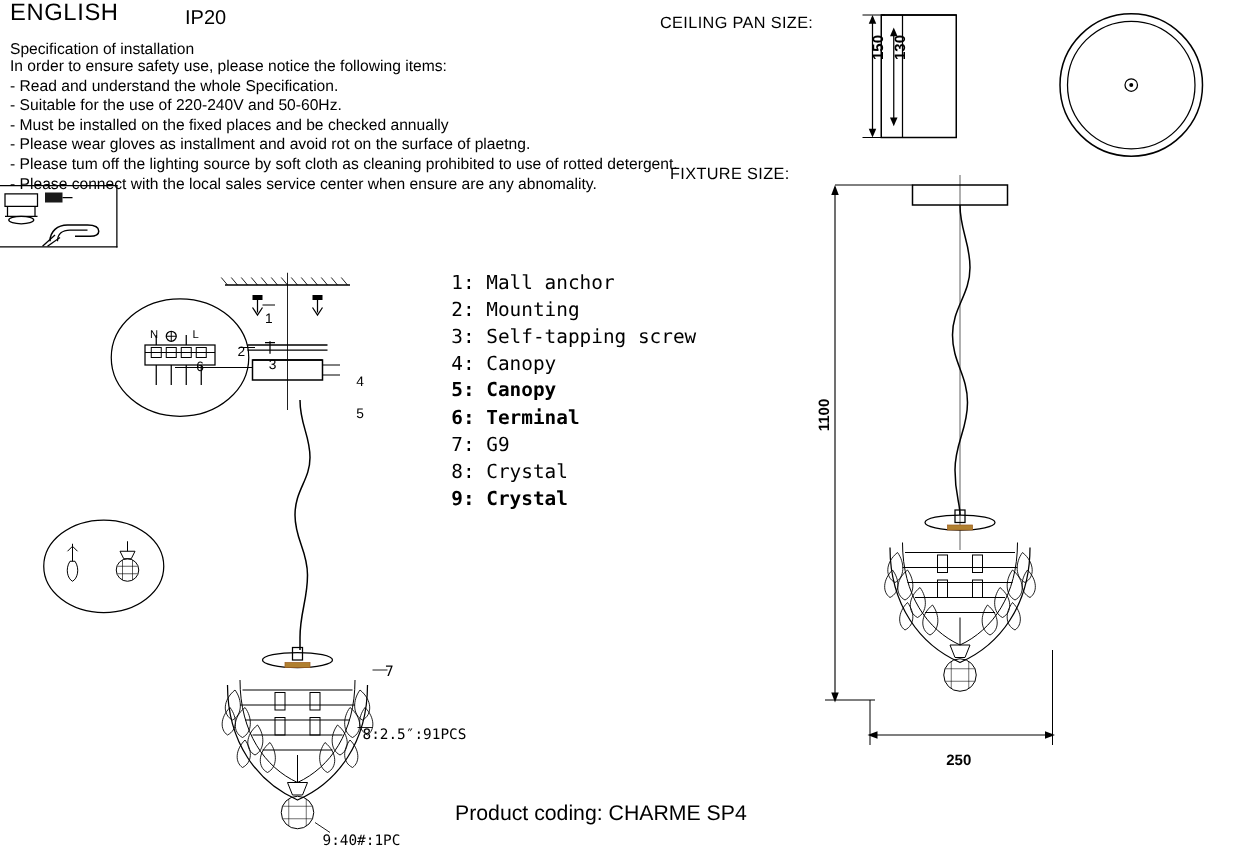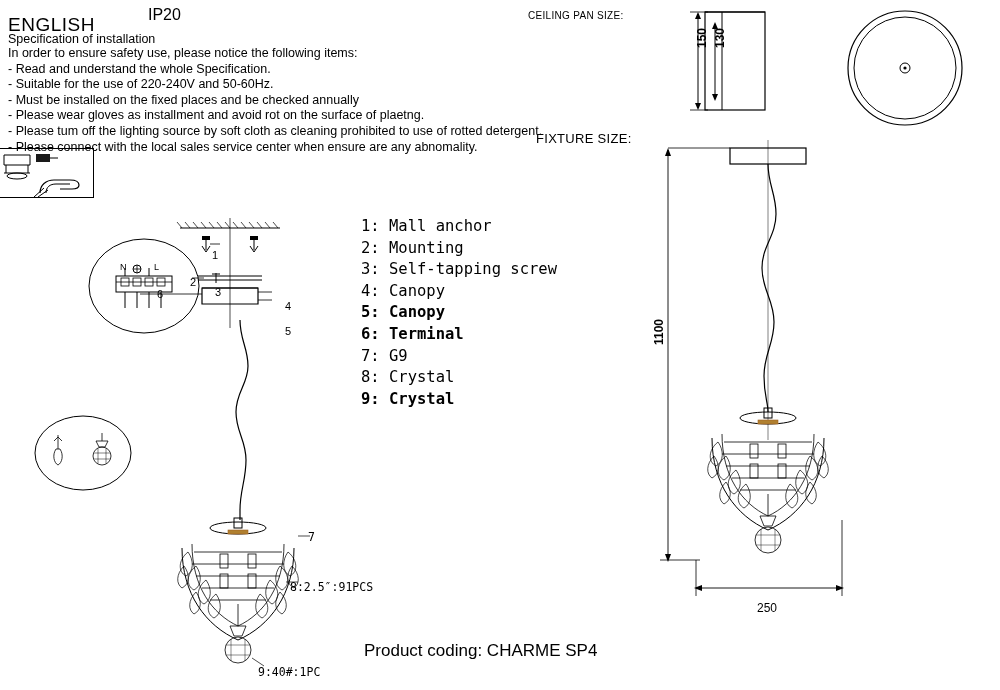--- a/index.html
+++ b/index.html
@@ -14,21 +14,21 @@
     background: #ffffff;
     font-family: "Liberation Sans", sans-serif;
     color: #000000;
     overflow: hidden;
   }
   .abs { position: absolute; }
   .mono { font-family: "DejaVu Sans Mono", monospace; margin-left: 43px; }
 
   
   #lang-label {
-    left: 8px; top: 14px;
+    left: 8px; top: 0;
     font-size: 19px;
     letter-spacing: .5px;
   }
   #ip-label {
     left: 148px; top: 6px;
     font-size: 16px;
   }
   #spec-title {
     left: 8px; top: 32px;
     font-size: 12.5px;
@@ -46,21 +46,21 @@
     left: 0px; top: 148px;
     width: 94px; height: 50px;
     border: 1px solid #000;
     border-left: none;
     box-sizing: border-box;
   }
 
   
   #ceiling-pan-title {
     left: 528px; top: 10px;
-    font-size: 10px;
+    font-size: 13px;
     letter-spacing: .3px;
   }
   #fixture-size-title {
     left: 536px; top: 131px;
     font-size: 13px;
     letter-spacing: .3px;
   }
 
   
   #parts-list {
@@ -107,21 +107,21 @@
   }
   #dim-1100 {
     left: 652px; top: 345px;
     font-size: 12px; font-weight: bold;
     transform: rotate(-90deg);
     transform-origin: left top;
     white-space: nowrap;
   }
   #dim-250 {
     left: 757px; top: 601px;
-    font-size: 12px; font-weight: normal;
+    font-size: 12px; font-weight: bold;
   }
 
   svg { display: block; }
 </style>
 </head>
 <body>
 
 <div id="page">
 
   <div class="abs" id="lang-label">ENGLISH</div>

